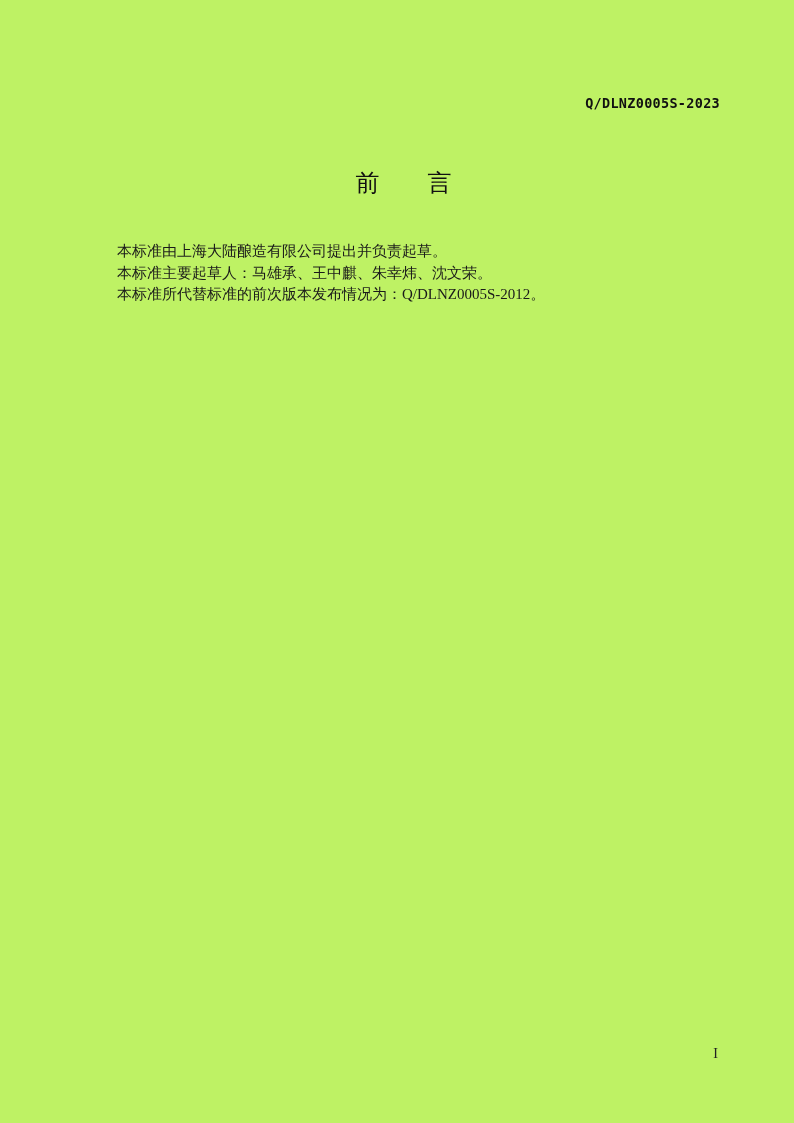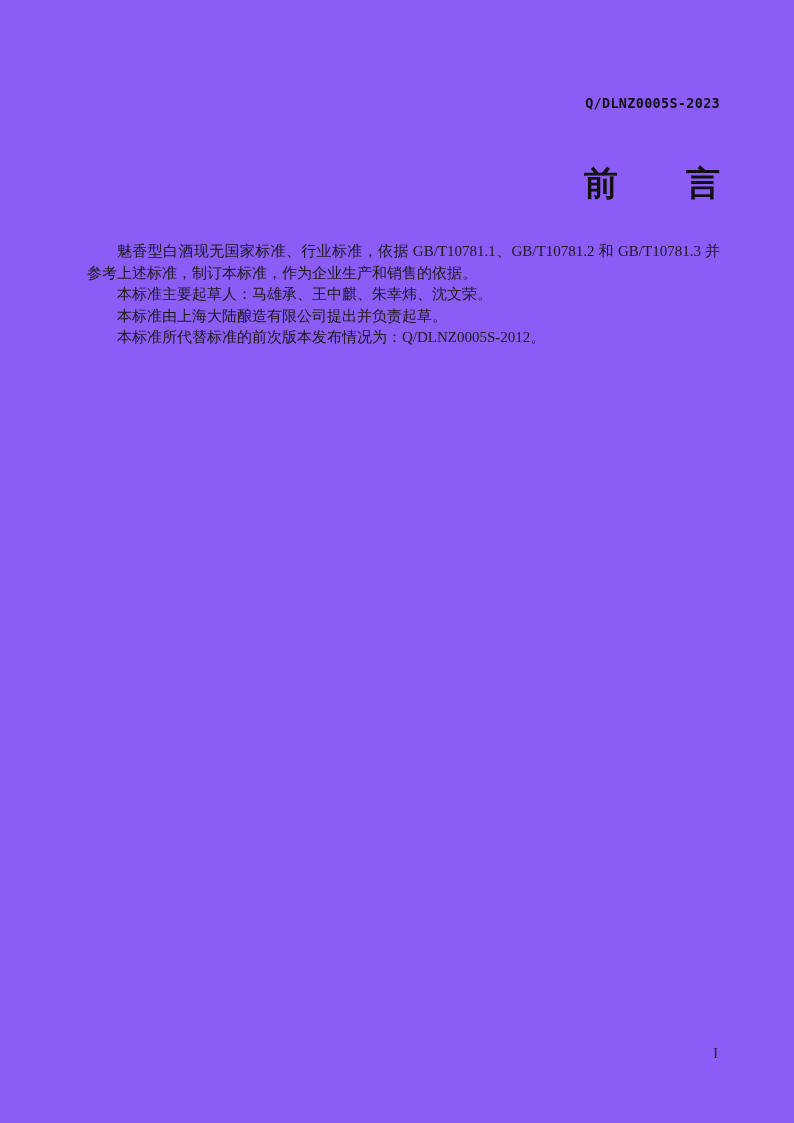--- a/index.html
+++ b/index.html
@@ -4,21 +4,21 @@
 <style>
   html, body {
     margin: 0;
     padding: 0;
     background: #ffffff;
   }
   .page {
     position: relative;
     width: 794px;
     height: 1123px;
-    background: #8b5cf6;
+    background: #bef264;
     overflow: hidden;
     font-family: "Liberation Serif", "DejaVu Serif", serif;
     color: #1a1a1a;
   }
   .header-code {
     position: absolute;
     top: 95px;
     left: 87px;
     right: 74px;
     text-align: right;
@@ -28,24 +28,24 @@
     letter-spacing: 0.3px;
     color: #111;
     white-space: nowrap;
   }
   .doc-title {
     position: absolute;
     top: 168px;
     left: 87px;
     right: 74px;
     margin: 0;
-    text-align: right;
+    text-align: center;
     font-family: "Liberation Sans", "DejaVu Sans", sans-serif;
-    font-weight: bold;
-    font-size: 34px;
+    font-weight: normal;
+    font-size: 24px;
     line-height: 30px;
     color: #111;
   }
   .content {
     position: absolute;
     top: 241px;
     left: 87px;
     right: 74px;
   }
   .content p {
@@ -69,21 +69,20 @@
 </head>
 <body>
 
 <div class="page">
 
   <div class="header-code">Q/DLNZ0005S-2023</div>
 
   <h1 class="doc-title">前　　言</h1>
 
   <div class="content">
-    <p>魅香型白酒现无国家标准、行业标准，依据 GB/T10781.1、GB/T10781.2 和 GB/T10781.3 并参考上述标准，制订本标准，作为企业生产和销售的依据。</p>
+    <p>本标准由上海大陆酿造有限公司提出并负责起草。</p>
     <p>本标准主要起草人：马雄承、王中麒、朱幸炜、沈文荣。</p>
-    <p>本标准由上海大陆酿造有限公司提出并负责起草。</p>
     <p>本标准所代替标准的前次版本发布情况为：Q/DLNZ0005S-2012。</p>
   </div>
 
   <div class="page-number">I</div>
 
 </div>
 
 </body></html>

